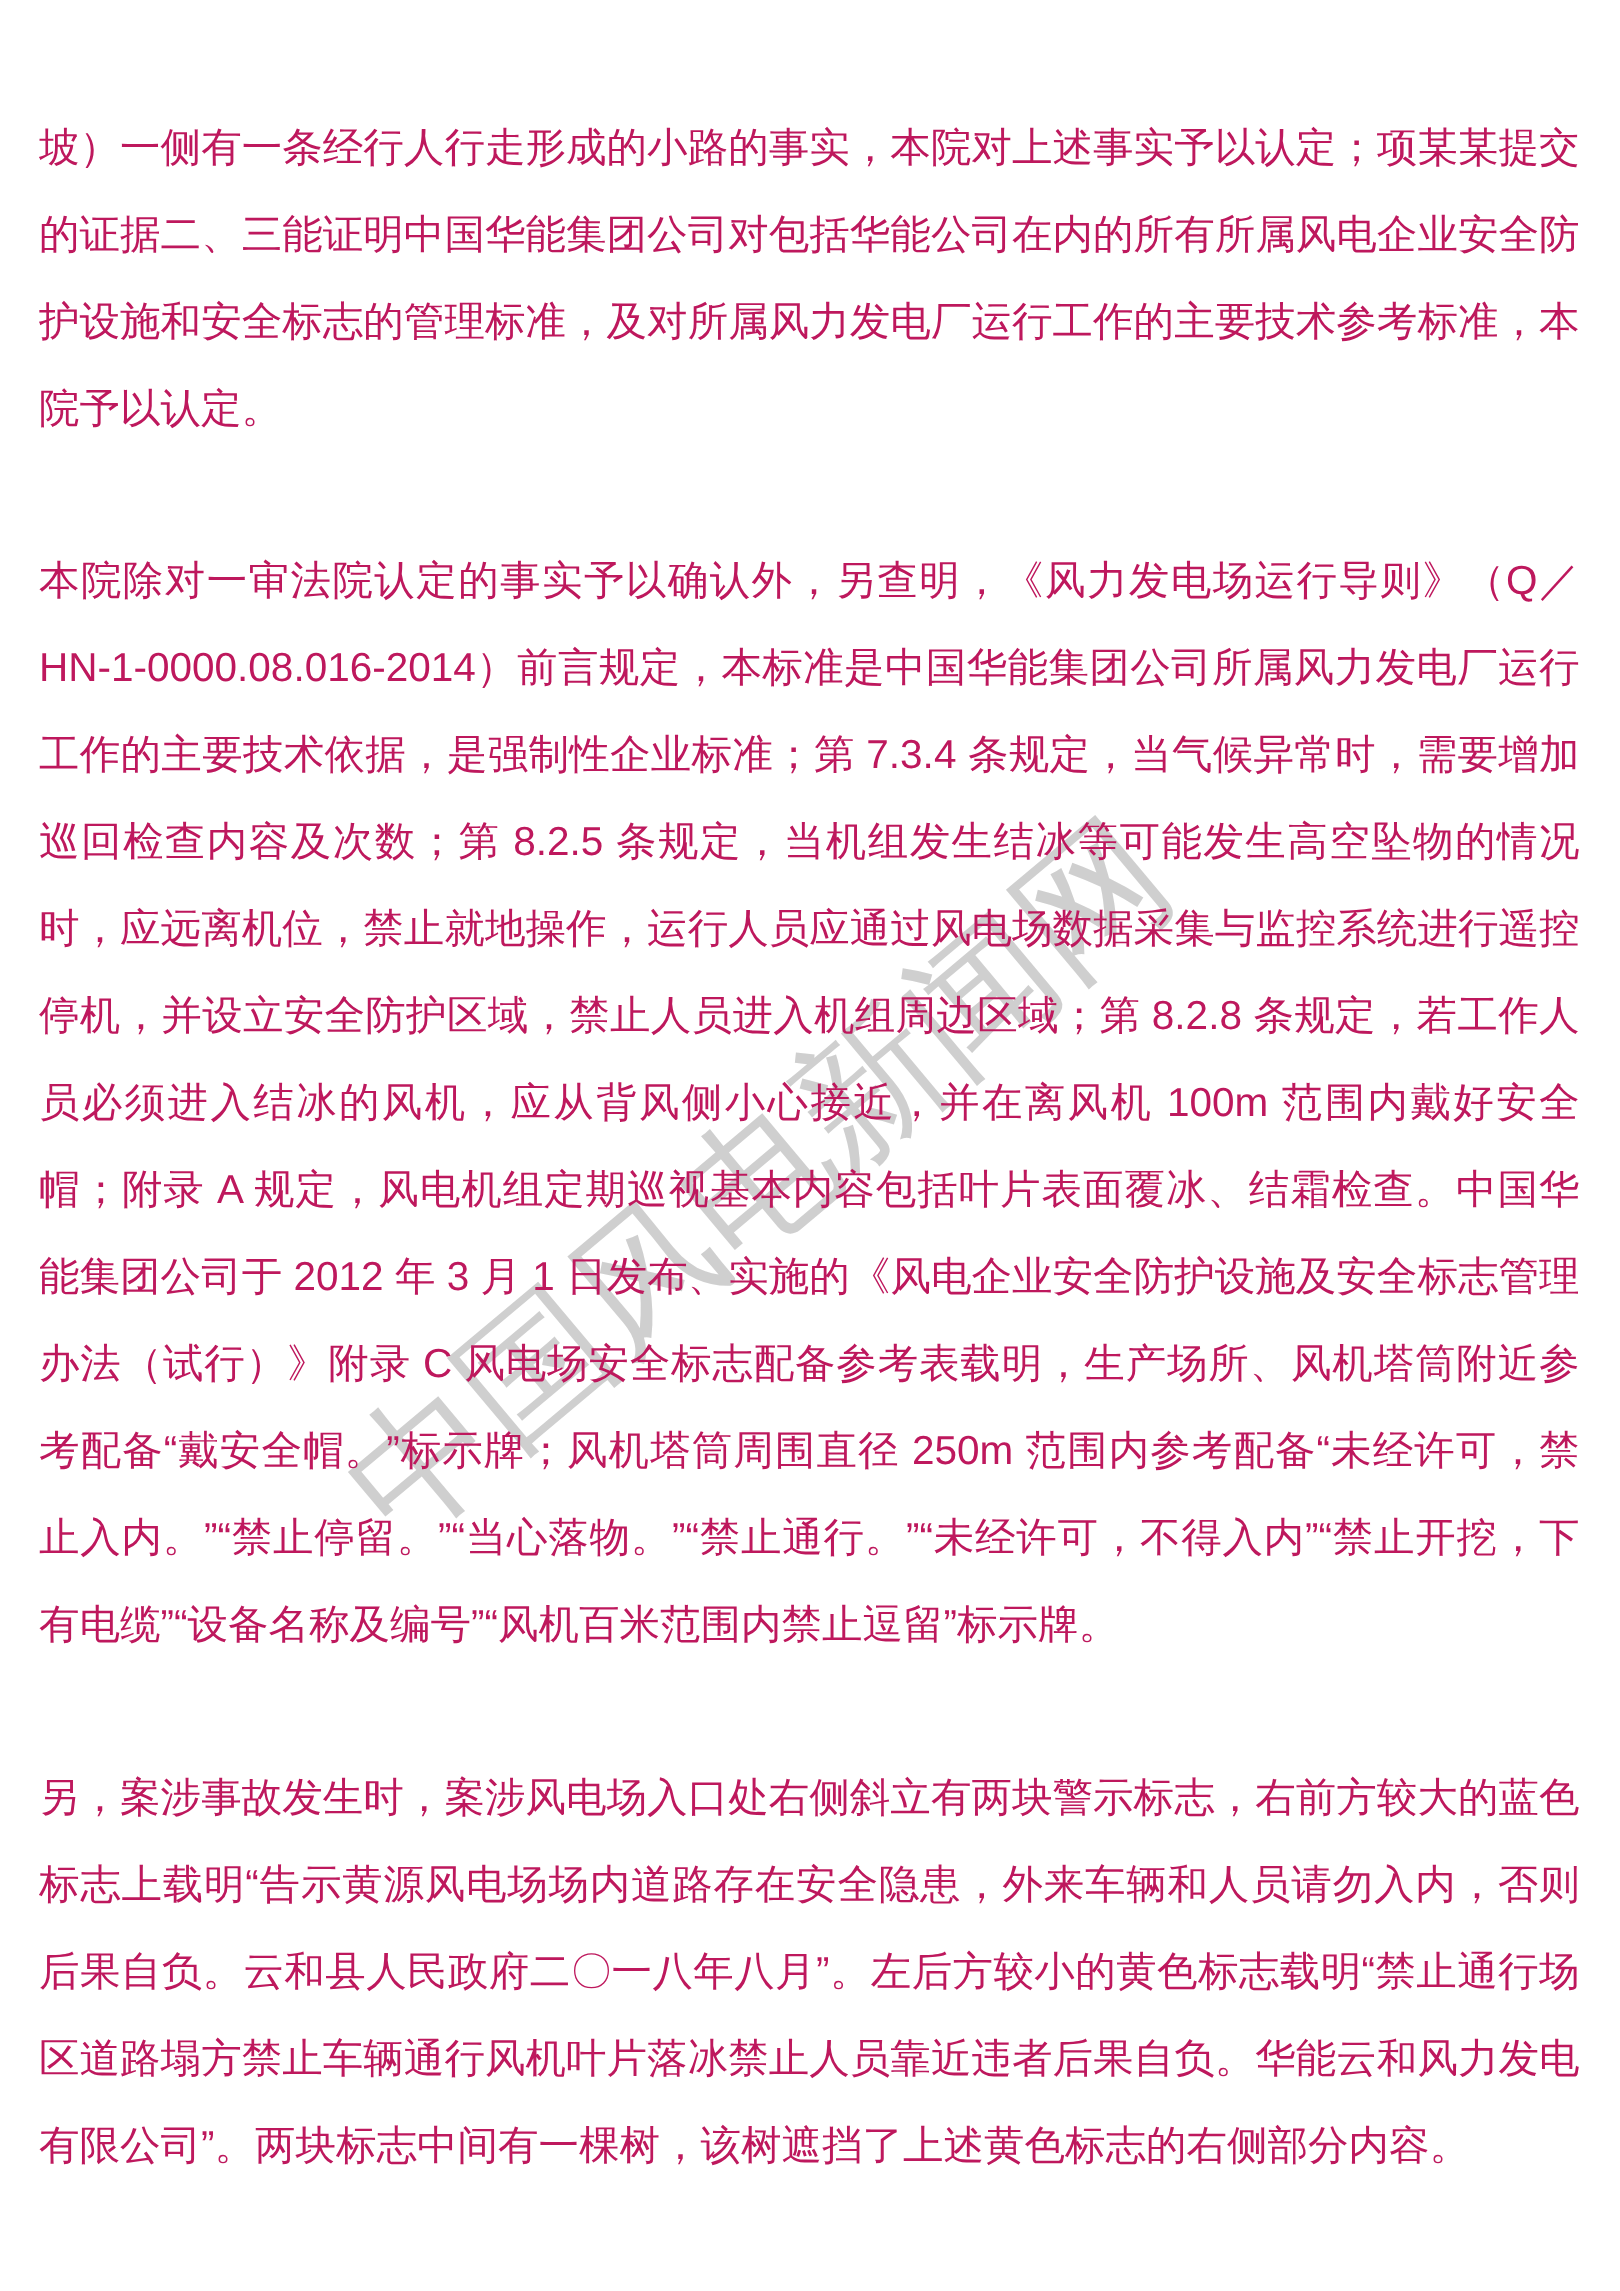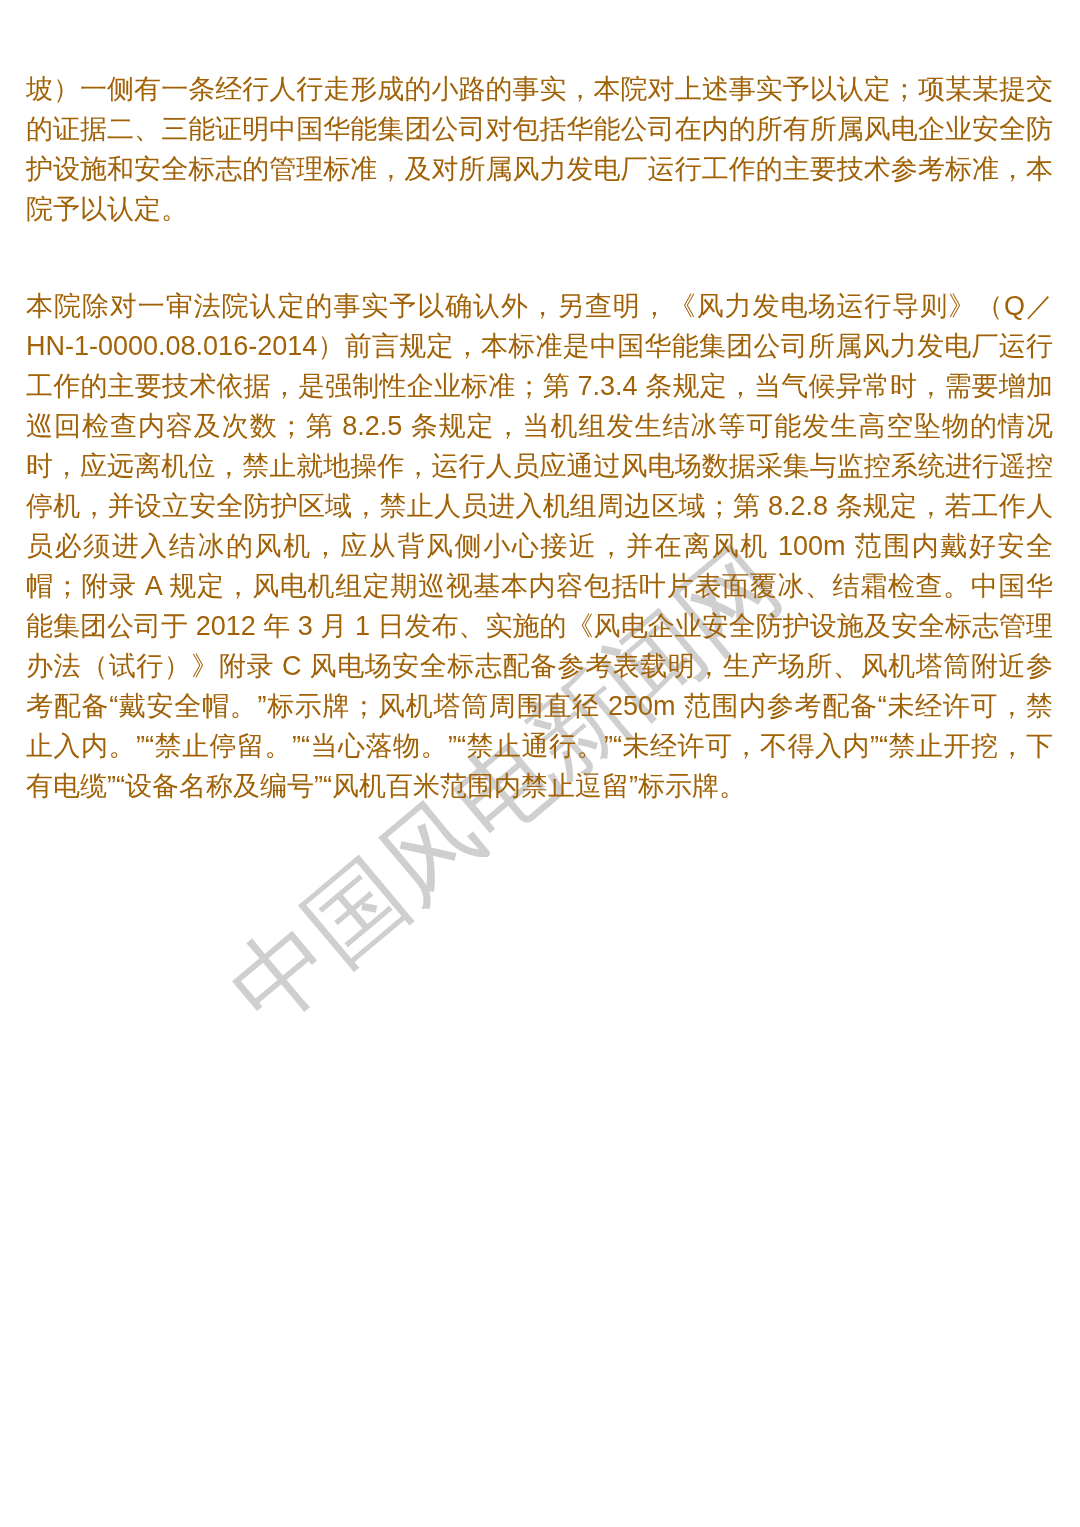--- a/index.html
+++ b/index.html
@@ -40,36 +40,37 @@
   .content {
     position: relative;
     z-index: 1;
     padding: 69px 27px 0 26px;
     width: 1027px;
     box-sizing: content-box;
   }
   .para {
     margin: 0 0 57px 0;
     font-size: 27px;
-    line-height: 40px;
-    color: #a16207;
+    line-height: 58px;
+    color: #be185d;
     text-align: justify;
     text-justify: inter-ideograph;
     word-break: normal;
     overflow-wrap: break-word;
   }
   .para:last-child {
     margin-bottom: 0;
   }
 </style>
 </head>
 <body>
 
 <div class="page">
 
   <div class="watermark">中国风电新闻网</div>
 
   <div class="content">
     <p class="para">坡）一侧有一条经行人行走形成的小路的事实，本院对上述事实予以认定；项某某提交的证据二、三能证明中国华能集团公司对包括华能公司在内的所有所属风电企业安全防护设施和安全标志的管理标准，及对所属风力发电厂运行工作的主要技术参考标准，本院予以认定。</p>
     <p class="para">本院除对一审法院认定的事实予以确认外，另查明，《风力发电场运行导则》（Q／HN-1-0000.08.016-2014）前言规定，本标准是中国华能集团公司所属风力发电厂运行工作的主要技术依据，是强制性企业标准；第 7.3.4 条规定，当气候异常时，需要增加巡回检查内容及次数；第 8.2.5 条规定，当机组发生结冰等可能发生高空坠物的情况时，应远离机位，禁止就地操作，运行人员应通过风电场数据采集与监控系统进行遥控停机，并设立安全防护区域，禁止人员进入机组周边区域；第 8.2.8 条规定，若工作人员必须进入结冰的风机，应从背风侧小心接近，并在离风机 100m 范围内戴好安全帽；附录 A 规定，风电机组定期巡视基本内容包括叶片表面覆冰、结霜检查。中国华能集团公司于 2012 年 3 月 1 日发布、实施的《风电企业安全防护设施及安全标志管理办法（试行）》附录 C 风电场安全标志配备参考表载明，生产场所、风机塔筒附近参考配备“戴安全帽。”标示牌；风机塔筒周围直径 250m 范围内参考配备“未经许可，禁止入内。”“禁止停留。”“当心落物。”“禁止通行。”“未经许可，不得入内”“禁止开挖，下有电缆”“设备名称及编号”“风机百米范围内禁止逗留”标示牌。</p>
+    <p class="para">另，案涉事故发生时，案涉风电场入口处右侧斜立有两块警示标志，右前方较大的蓝色标志上载明“告示黄源风电场场内道路存在安全隐患，外来车辆和人员请勿入内，否则后果自负。云和县人民政府二〇一八年八月”。左后方较小的黄色标志载明“禁止通行场区道路塌方禁止车辆通行风机叶片落冰禁止人员靠近违者后果自负。华能云和风力发电有限公司”。两块标志中间有一棵树，该树遮挡了上述黄色标志的右侧部分内容。</p>
   </div>
 
 </div>
 
 </body></html>

